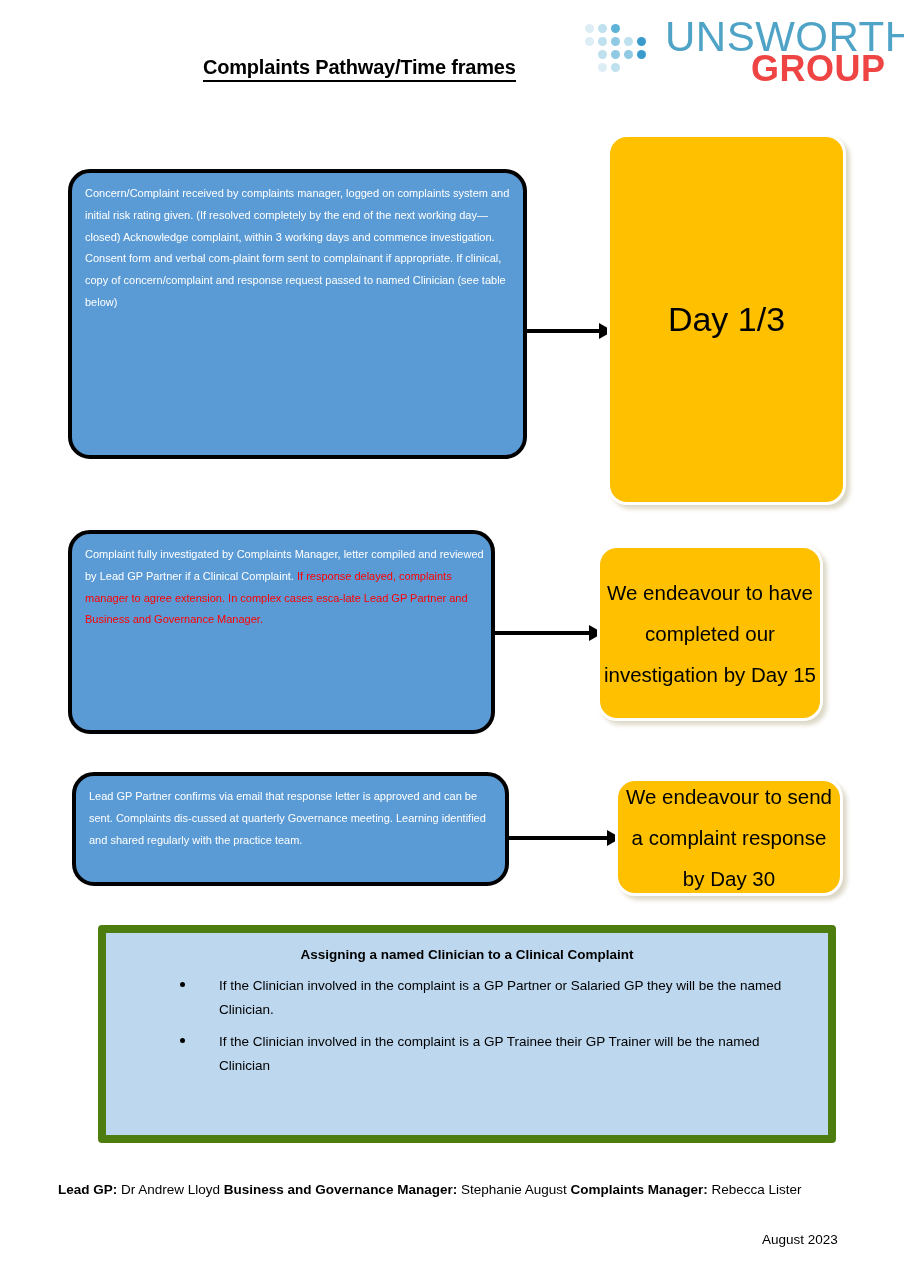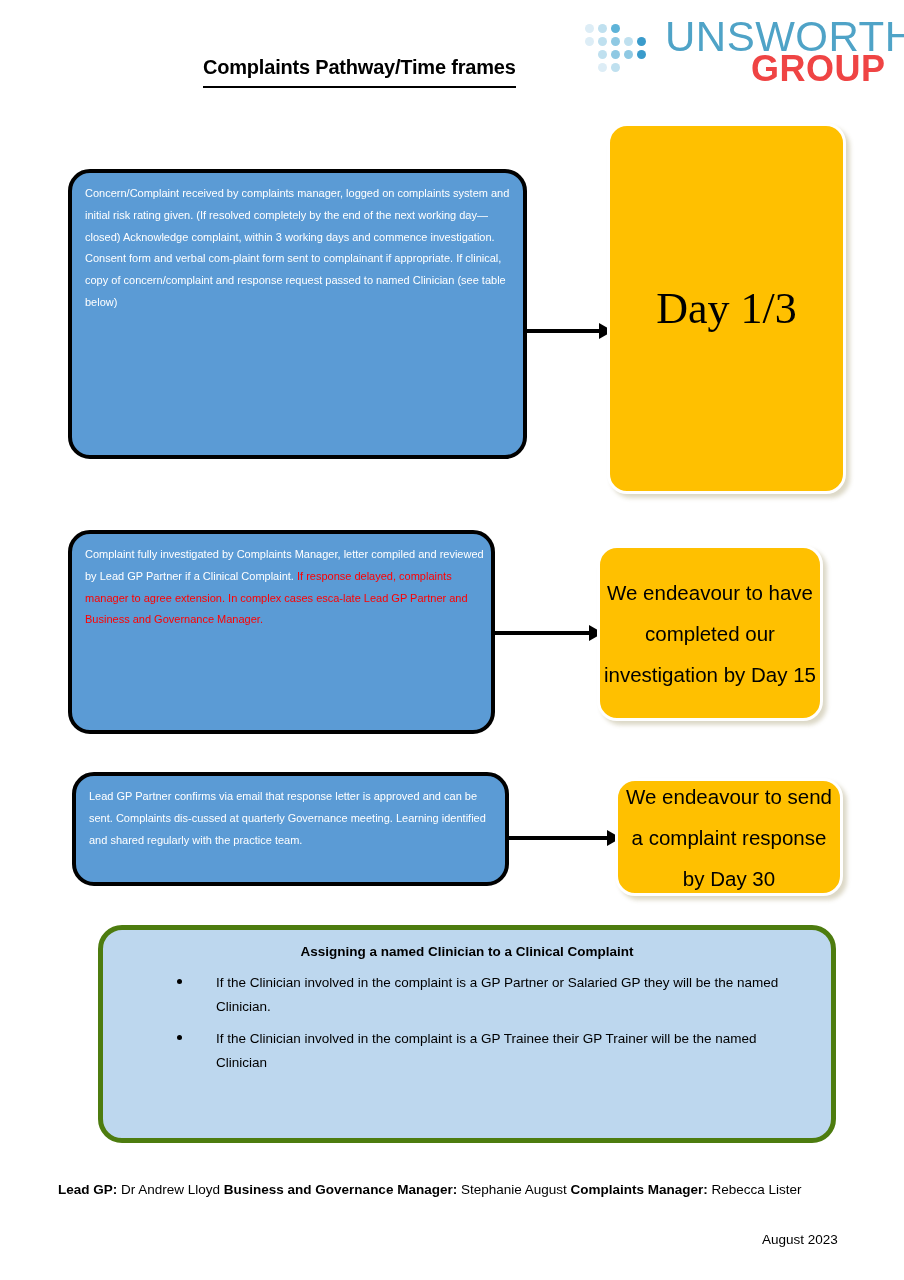--- a/index.html
+++ b/index.html
@@ -18,21 +18,21 @@
 
   
   .page-title {
     position: absolute;
     left: 203px;
     top: 56px;
     font-size: 20px;
     font-weight: bold;
     color: #000;
     border-bottom: 2px solid #000;
-    padding-bottom: 7px;
+    padding-bottom: 1px;
     letter-spacing: -0.2px;
     white-space: nowrap;
   }
 
   .logo {
     position: absolute;
     left: 585px;
     top: 18px;
     width: 270px;
     height: 70px;
@@ -107,23 +107,22 @@
     justify-content: center;
     text-align: center;
     color: #000;
   }
 
   
   #box-step1 {
     left: 68px;  top: 169px;  width: 459px; height: 290px;
   }
   #day1 {
-    left: 607px; top: 123px;  width: 239px; height: 371px;
-    font-size: 44px;
-    font-family: Liberation Serif, serif;
+    left: 607px; top: 134px;  width: 239px; height: 371px;
+    font-size: 34px;
   }
   #box-step2 {
     left: 68px;  top: 530px;  width: 427px; height: 204px;
   }
   #day15 {
     left: 597px; top: 545px;  width: 226px; height: 176px;
     font-size: 20.5px;
     line-height: 2.0;
   }
   #box-step3 {
@@ -169,22 +168,22 @@
   #arrow3 .head  { left: 100px; }
 
   
   #panel-clinician {
     position: absolute;
     left: 98px;
     top: 925px;
     width: 738px;
     height: 218px;
     background: #BDD7EE;
-    border: 5px solid #4d7c0f;
-    border-radius: 24px;
+    border: 8px solid #4d7c0f;
+    border-radius: 4px;
     box-sizing: border-box;
     color: #000;
   }
   .panel-heading {
     text-align: center;
     font-size: 13.5px;
     font-weight: bold;
     margin-top: 14px;
   }
   .bullet-list {

